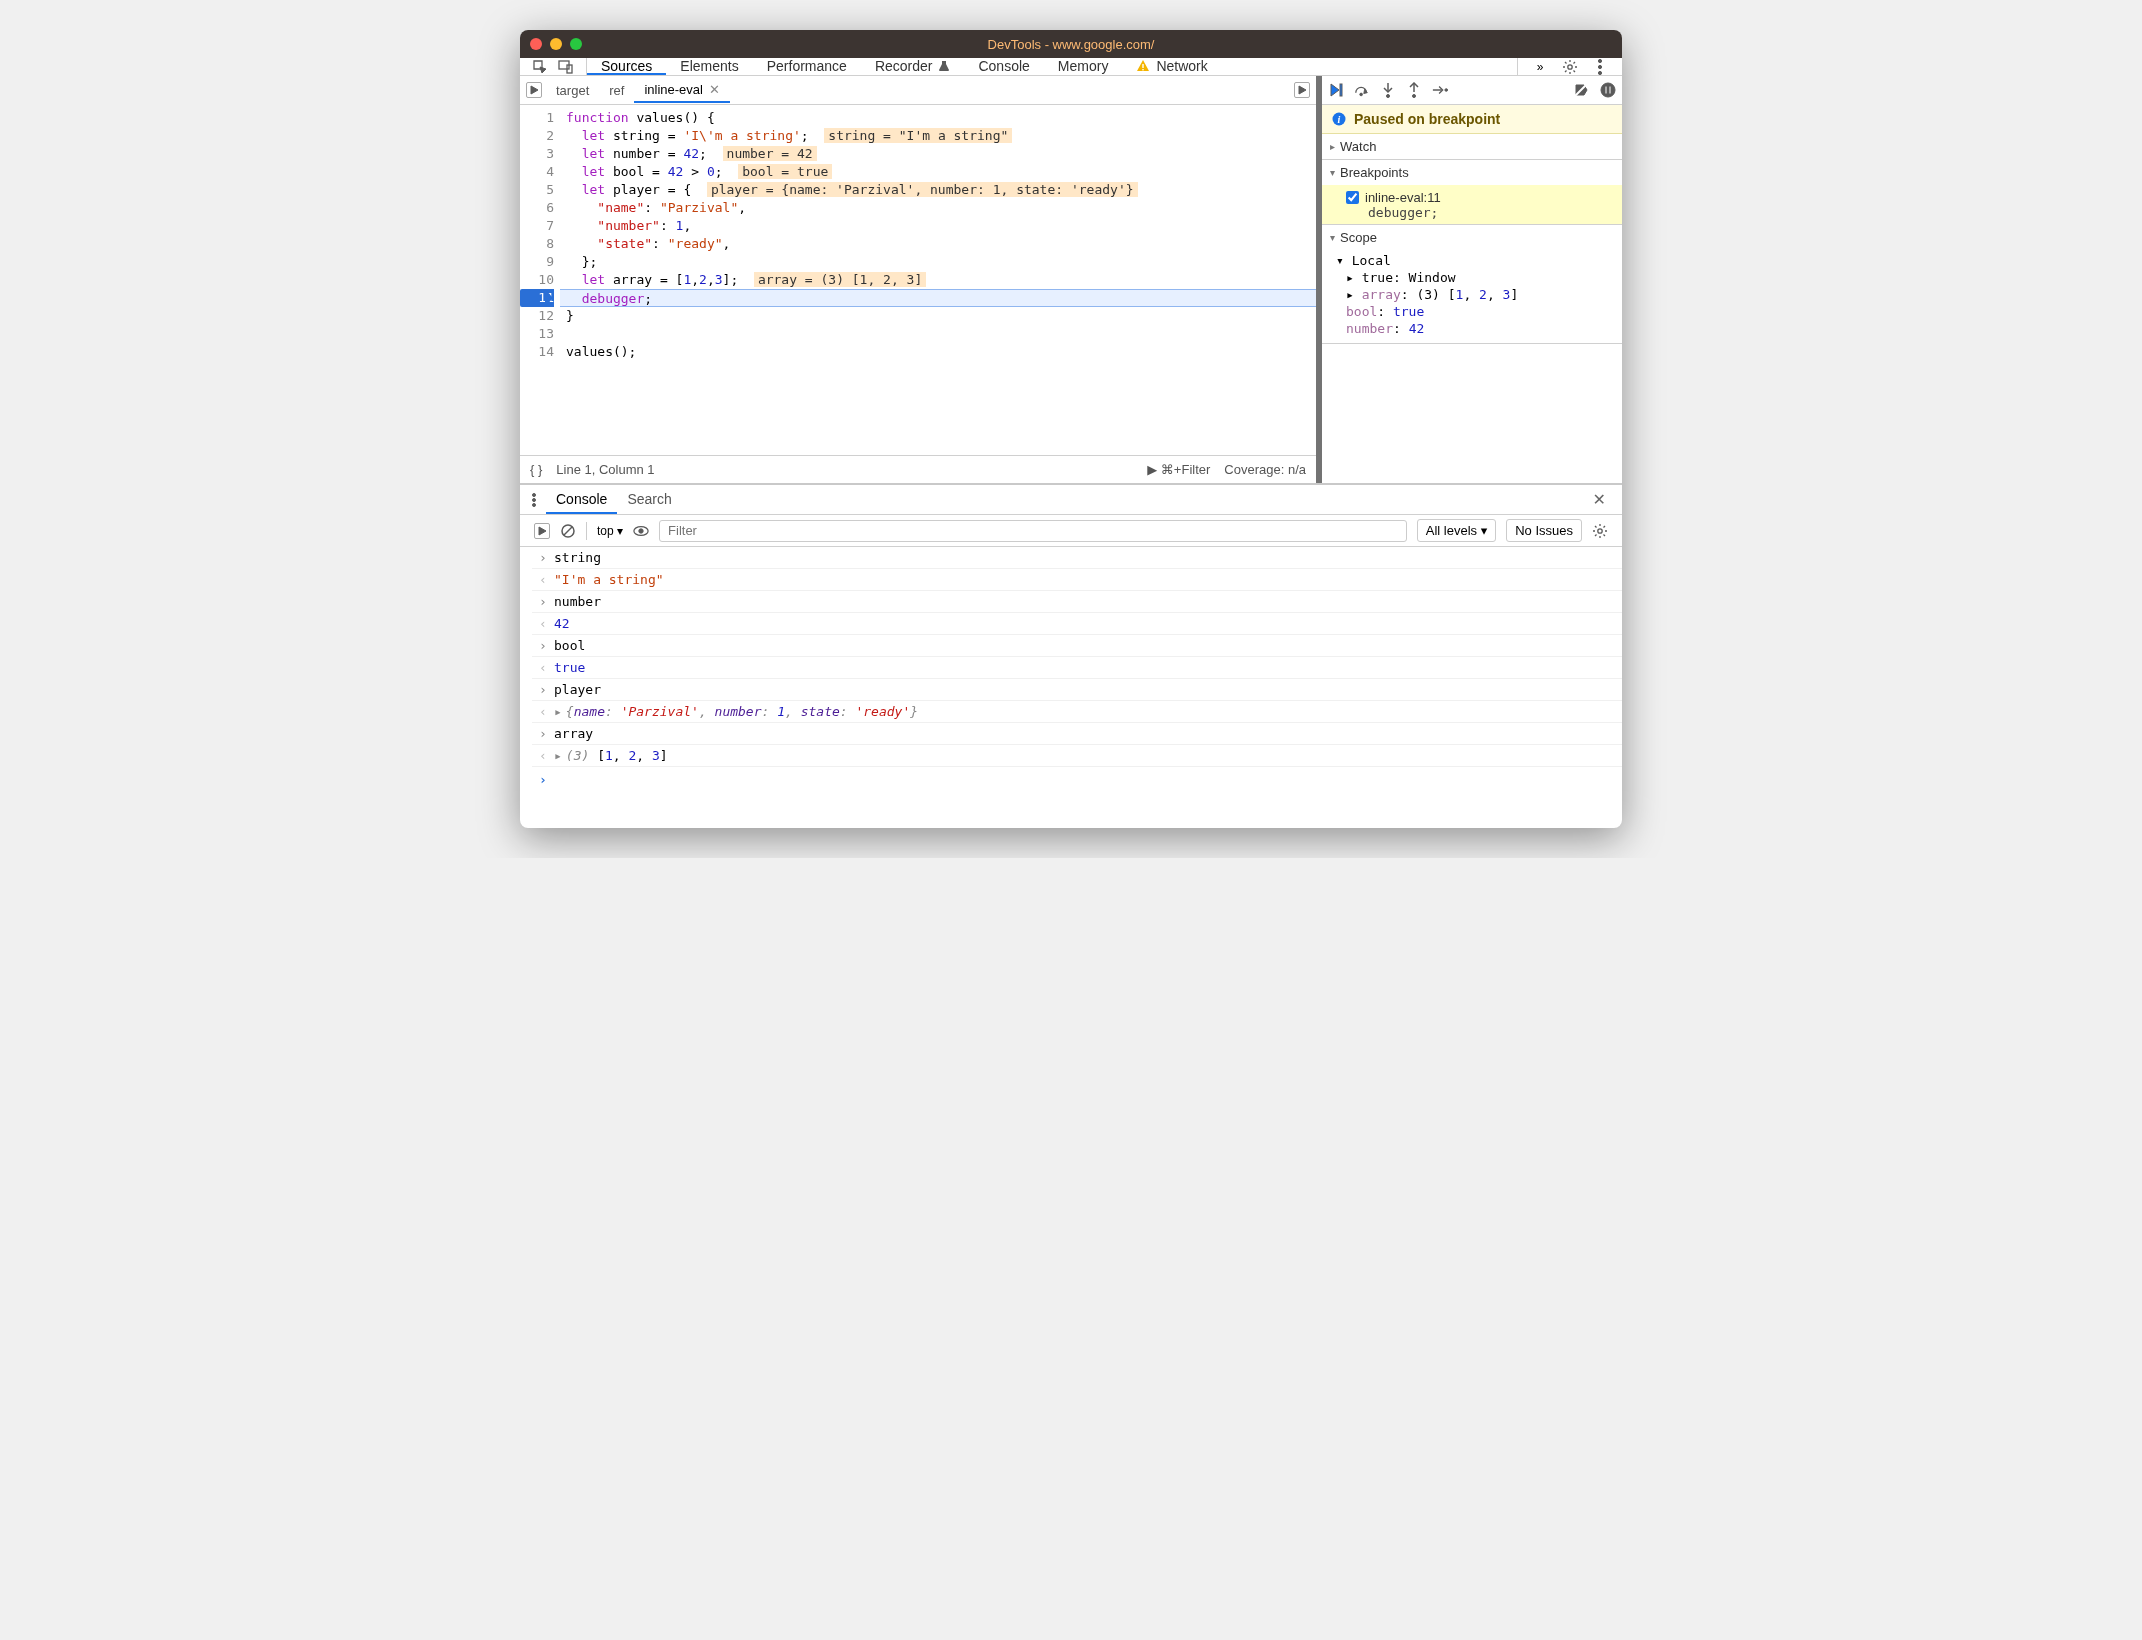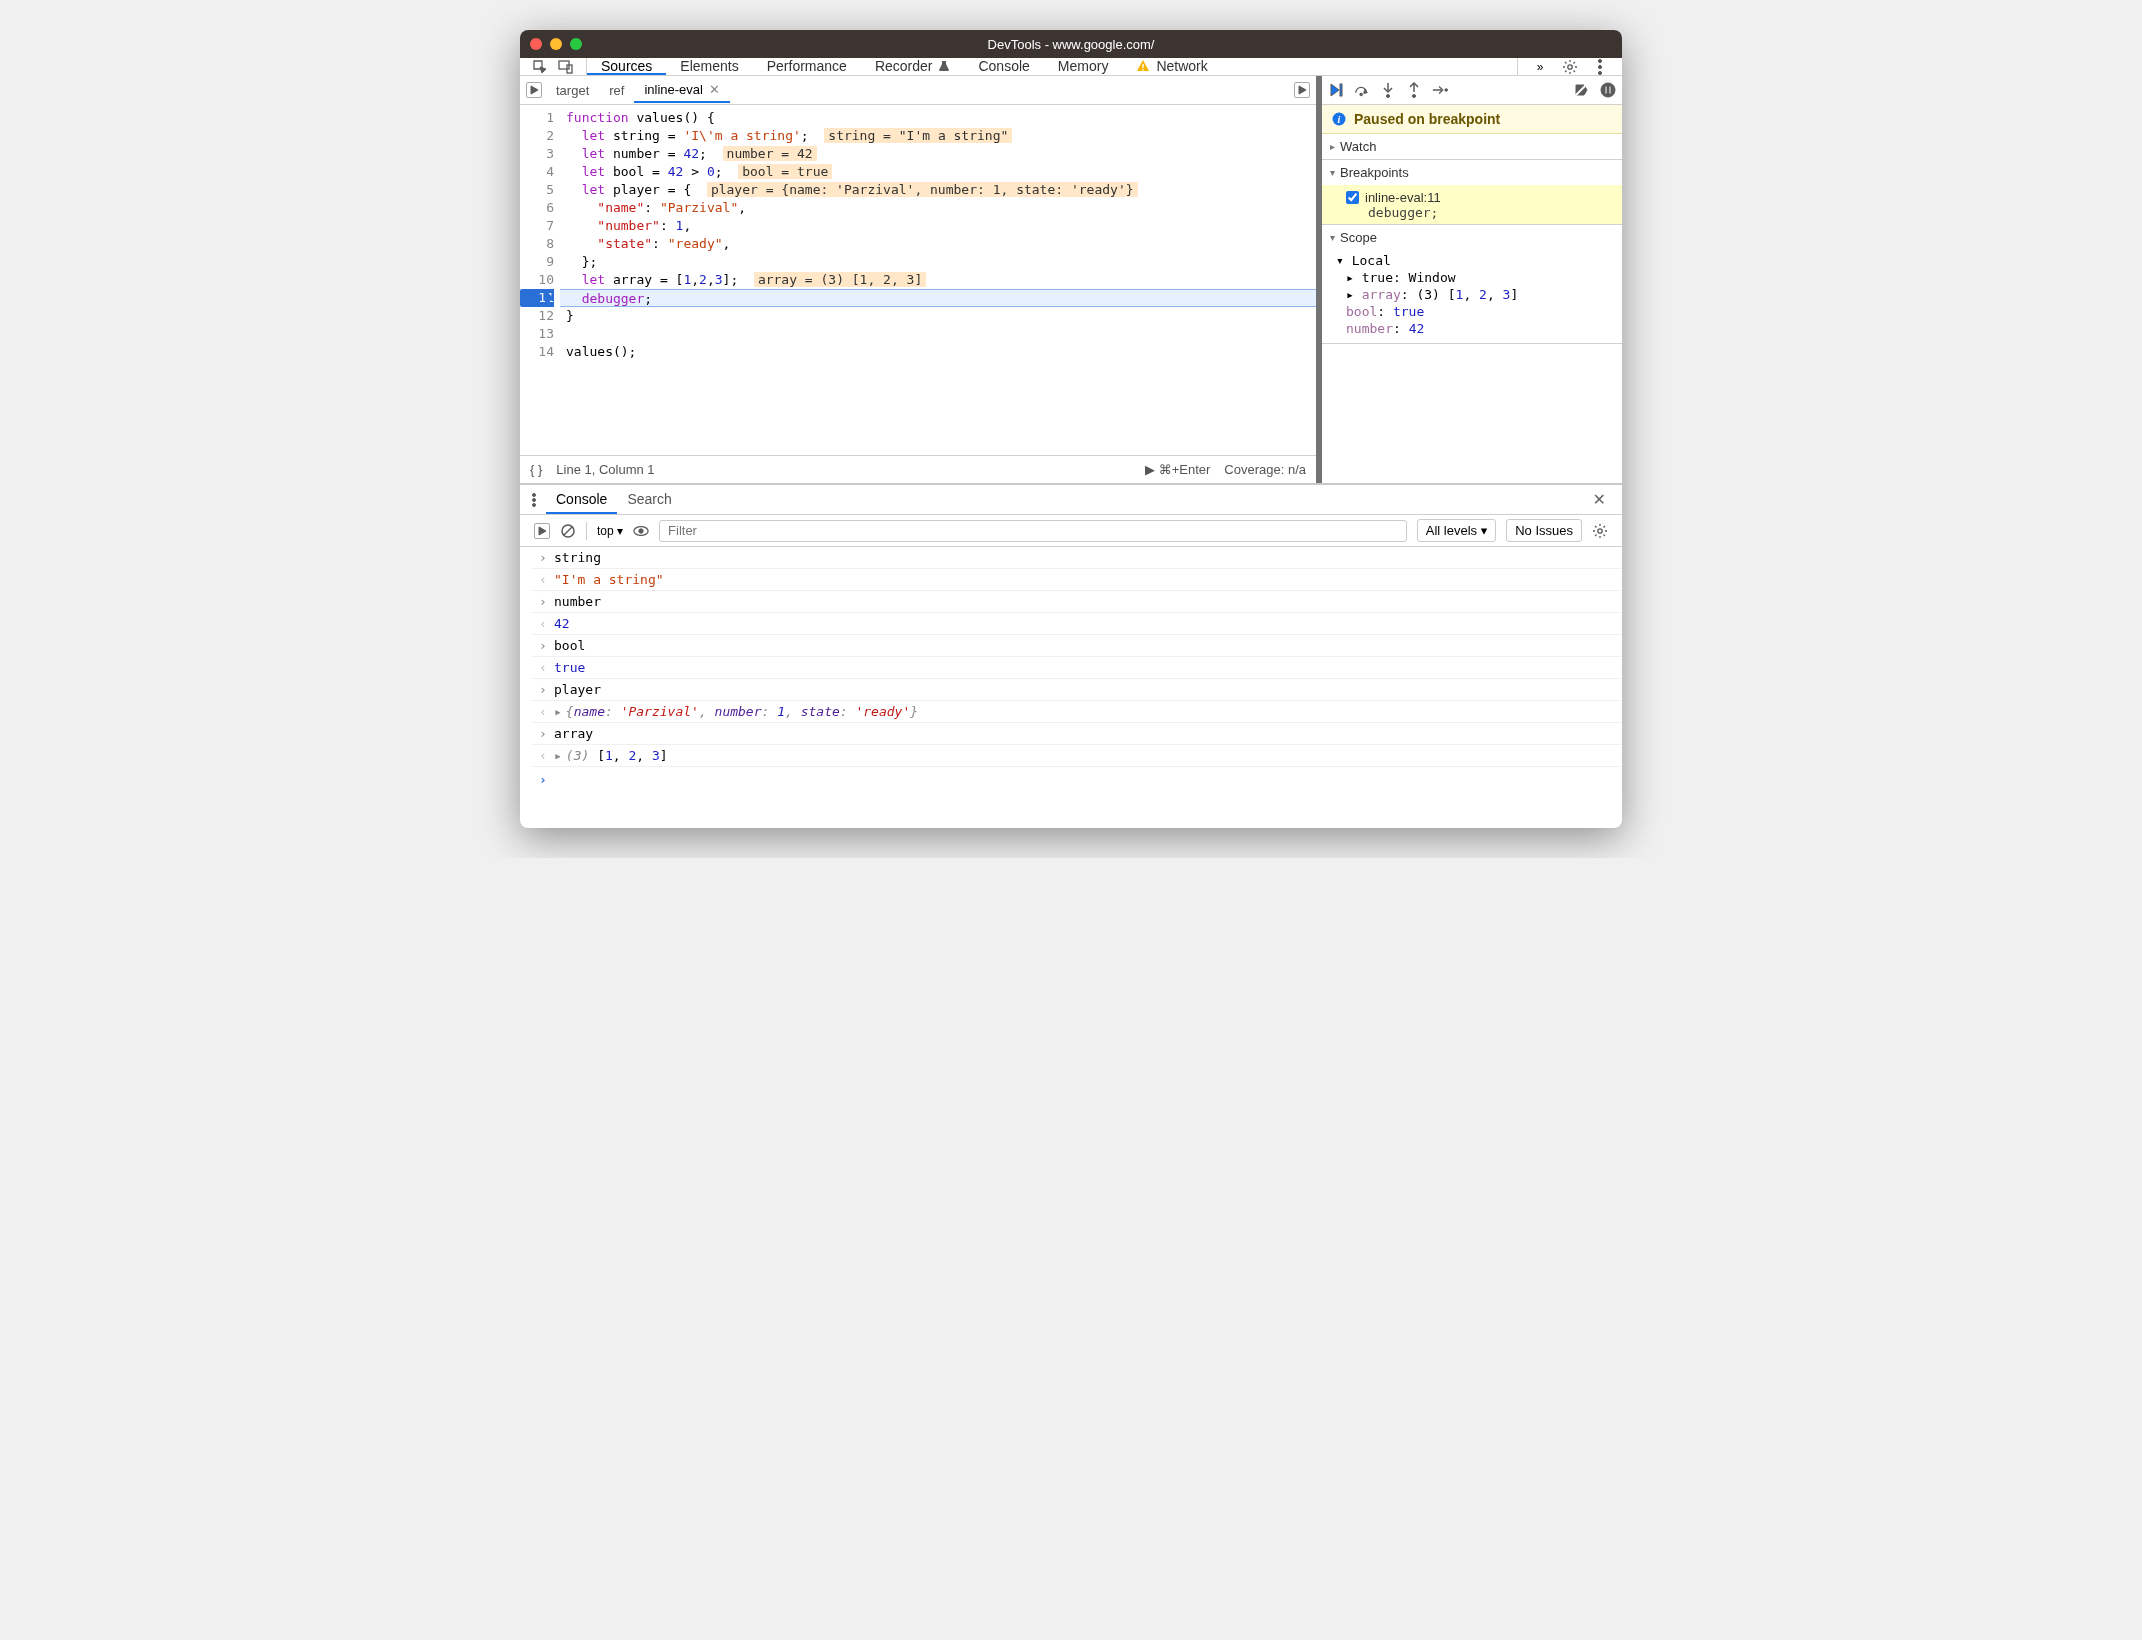--- a/index.html
+++ b/index.html
@@ -2,21 +2,21 @@
 <html><head>
 <meta charset="utf-8">
 <style>
   * { box-sizing: border-box; margin: 0; padding: 0; }
   body { font-family: -apple-system, "Helvetica Neue", "Lucida Grande", sans-serif; font-size: 12px; background: #f0f0f0; }
   .window { width: 1102px; height: 798px; margin: 30px auto; background: #fff; border-radius: 8px; box-shadow: 0 10px 40px rgba(0,0,0,.4); overflow: hidden; display: flex; flex-direction: column; }
   .titlebar { height: 28px; background: #3c3431; display: flex; align-items: center; padding: 0 10px; position: relative; }
   .traffic { display: flex; gap: 8px; }
   .tl { width: 12px; height: 12px; border-radius: 50%; }
   .tl.r { background:#ff5f57;} .tl.y{background:#febc2e;} .tl.g{background:#28c840;}
-  .title { color:#ffffff; font-size:13px; position:absolute; left:0; right:0; text-align:center; pointer-events:none;}
+  .title { color:#fdba74; font-size:13px; position:absolute; left:0; right:0; text-align:center; pointer-events:none;}
   .toolbar { height: 18px; border-bottom: 1px solid #d0d0d0; display:flex; align-items:center; }
   .toolbar .left-icons { display:flex; gap:10px; padding:0 12px; align-items:center; border-right:1px solid #d0d0d0; height:100%;}
   .icon { width:16px; height:16px; fill:#5a5a5a; stroke:#5a5a5a; display:inline-flex; align-items:center; justify-content:center;}
   .tabs { display:flex; height:100%; align-items:stretch; flex:1;}
   .tab { padding: 0 14px; display:flex; align-items:center; font-size:14px; color:#333; cursor:pointer; gap:6px; border-bottom:2px solid transparent;}
   .tab.active { border-bottom:2px solid #1a73e8; color:#000; font-weight:500;}
   .toolbar .right-icons { display:flex; gap:14px; padding:0 14px; align-items:center; border-left:1px solid #d0d0d0; height:100%;}
   .main { flex:1; display:flex; flex-direction:column; min-height:0;}
   .split-h { display:flex; flex:1; min-height:0;}
   .editor-pane { flex:1; display:flex; flex-direction:column; min-width:0; border-right:6px solid #737373;}
@@ -166,21 +166,21 @@
               <div class="ln">12</div>
               <div class="ln">13</div>
               <div class="ln">14</div>
             </div>
           <div class="code" id="code"><div class="cl"><span class="kw">function</span> <span class="fn">values</span>() {</div><div class="cl">  <span class="kw">let</span> string = <span class="str">'I\'m a string'</span>;  <span class="inline-hint">string = "I'm a string"</span></div><div class="cl">  <span class="kw">let</span> number = <span class="num">42</span>;  <span class="inline-hint">number = 42</span></div><div class="cl">  <span class="kw">let</span> bool = <span class="num">42</span> &gt; <span class="num">0</span>;  <span class="inline-hint">bool = true</span></div><div class="cl">  <span class="kw">let</span> player = {  <span class="inline-hint">player = {name: 'Parzival', number: 1, state: 'ready'}</span></div><div class="cl">    <span class="prop">"name"</span>: <span class="str">"Parzival"</span>,</div><div class="cl">    <span class="prop">"number"</span>: <span class="num">1</span>,</div><div class="cl">    <span class="prop">"state"</span>: <span class="str">"ready"</span>,</div><div class="cl">  };</div><div class="cl">  <span class="kw">let</span> array = [<span class="num">1</span>,<span class="num">2</span>,<span class="num">3</span>];  <span class="inline-hint">array = (3) [1, 2, 3]</span></div><div class="cl hl">  <span class="dbg">debugger</span>;</div><div class="cl">}</div><div class="cl"></div><div class="cl">values();</div></div>
         </div>
         <div class="status-bar">
           <span>{ }</span>
           <span>Line 1, Column 1</span>
           <span class="spacer"></span>
-          <span>▶ <span>⌘+Enter</span></span>
+          <span>▶ <span>⌘+Filter</span></span>
           <span>Coverage: n/a</span>
         </div>
       </div>
 
       <div class="sidebar">
         <div class="dbg-toolbar">
           <span class="icon">
               <svg width="16" height="16" viewBox="0 0 16 16">
                 <path d="M3 2l8 6-8 6z" fill="#1a73e8"></path>
                 <rect x="12" y="2" width="2" height="12" fill="#1a73e8"></rect>

